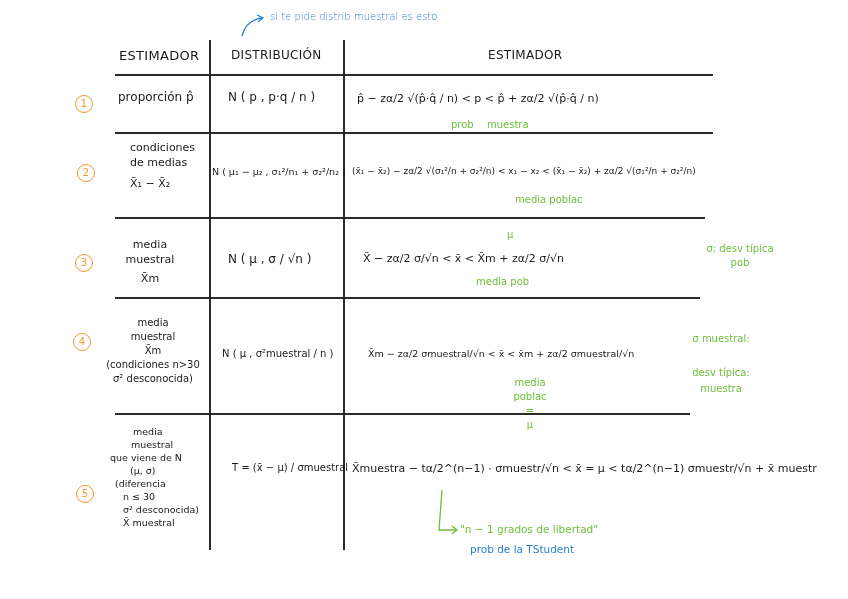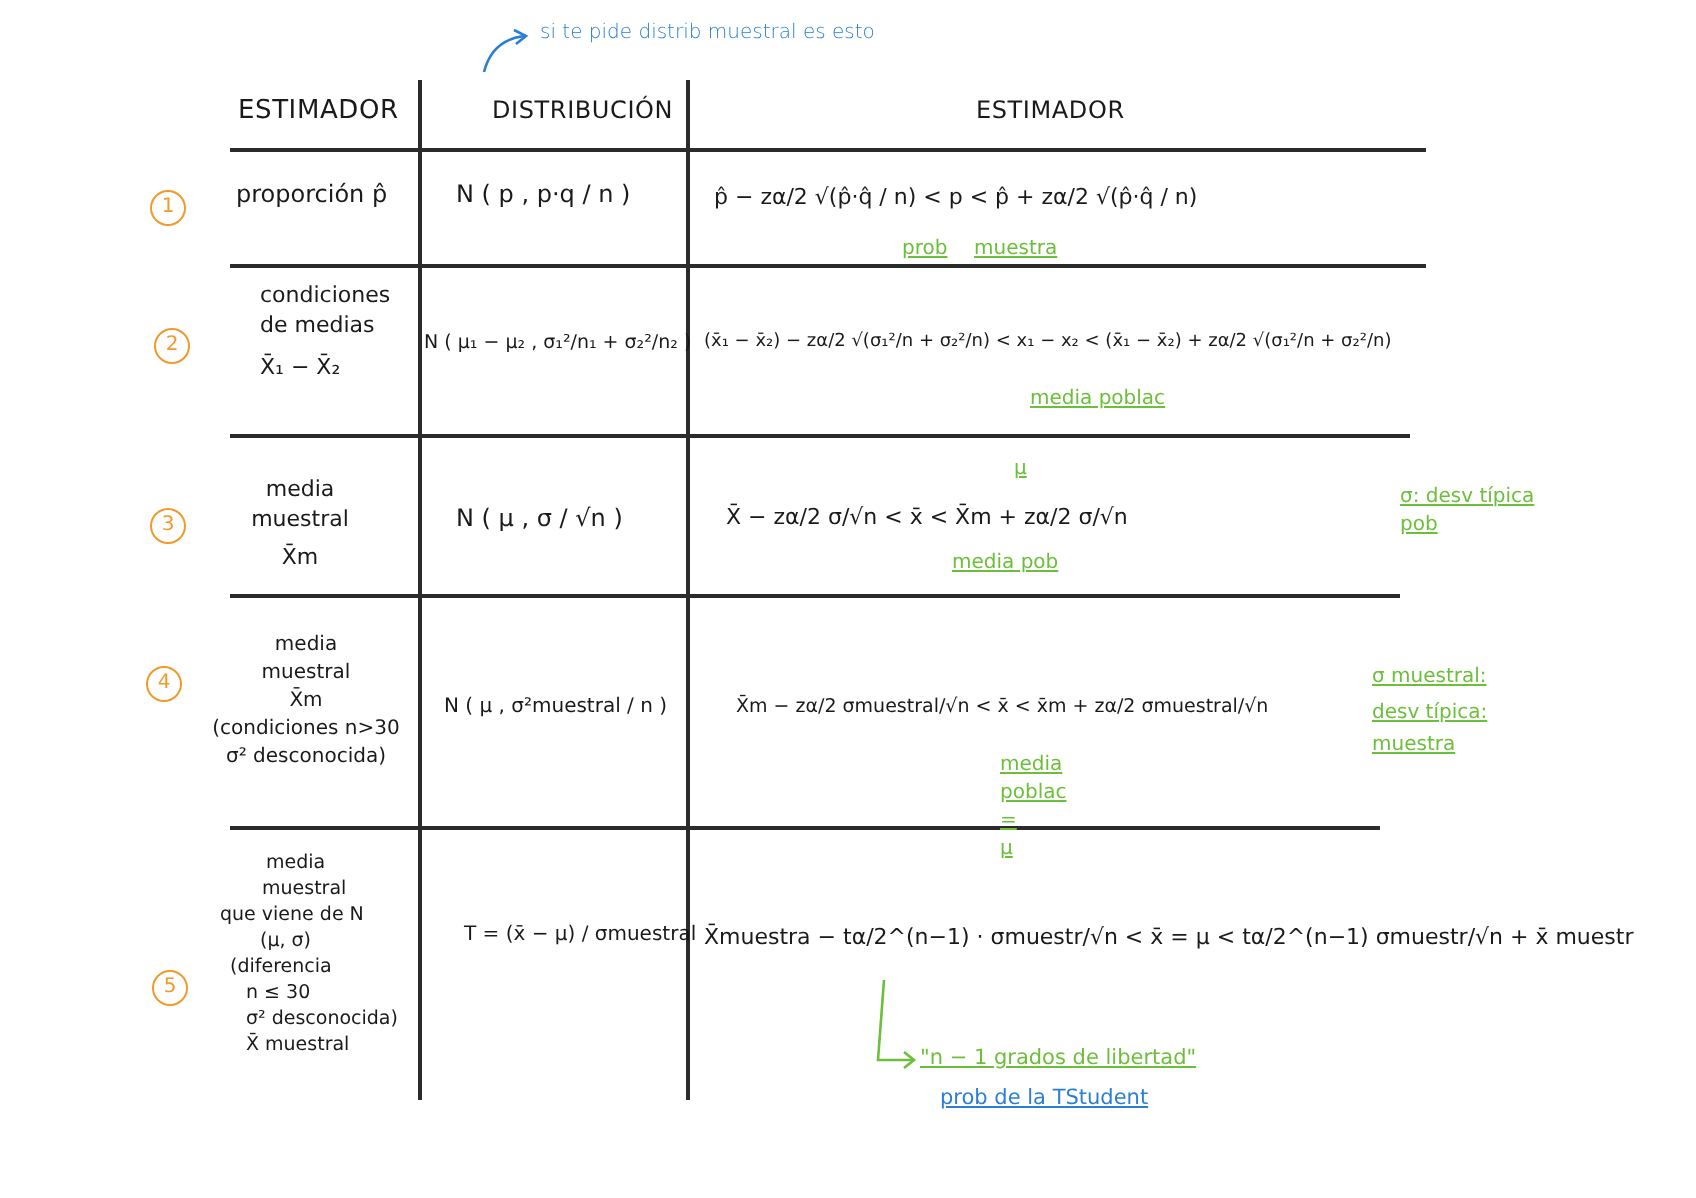--- a/index.html
+++ b/index.html
@@ -13,33 +13,33 @@
     .green { color: #6cbf3a; }
     .hline { position: absolute; height: 1.5px; background: #2b2b2b; }
     .vline { position: absolute; width: 1.5px; background: #2b2b2b; }
     .hdr { font-size: 13px; letter-spacing: 0.3px; }
     .cell { font-size: 11px; line-height: 15px; text-align: center; }
     .math { font-size: 11px; white-space: nowrap; }
     .circle {
       position: absolute; width: 16px; height: 16px; border: 1.5px solid #f19a2b;
       border-radius: 50%; color: #f19a2b; font-size: 10px; text-align: center; line-height: 16px;
     }
-    .note { font-size: 10px; line-height: 14px; text-align: left; text-decoration: underline; }
+    .note { font-size: 10px; line-height: 14px; text-align: center; }
   </style>
 </head>
 <body>
 
 <svg class="abs" style="left:238px;top:10px" width="30" height="28">
   <path d="M4 26 Q8 10 24 8" stroke="#2a7fd4" stroke-width="1.3" fill="none"></path>
   <path d="M19 5 L25 8 L20 12" stroke="#2a7fd4" stroke-width="1.3" fill="none"></path>
 </svg>
 <div class="abs hand blue" style="left:270px;top:11px;font-size:10px">si te pide distrib muestral es esto</div>
 
 <div class="abs hdr" style="left:119px;top:48px">ESTIMADOR</div>
-<div class="abs hdr" style="left:246px;top:48px;font-size:12px">DISTRIBUCIÓN</div>
+<div class="abs hdr" style="left:231px;top:48px;font-size:12px">DISTRIBUCIÓN</div>
 <div class="abs hdr" style="left:488px;top:48px;font-size:12px">ESTIMADOR</div>
 
 <div class="vline" style="left:209px;top:40px;height:510px"></div>
 <div class="vline" style="left:343px;top:40px;height:510px"></div>
 <div class="hline" style="left:115px;top:74px;width:598px"></div>
 <div class="hline" style="left:115px;top:132px;width:598px"></div>
 <div class="hline" style="left:115px;top:217px;width:590px"></div>
 <div class="hline" style="left:115px;top:297px;width:585px"></div>
 <div class="hline" style="left:115px;top:413px;width:575px"></div>
 
@@ -85,21 +85,21 @@
 </div>
 <div class="abs math" style="left:222px;top:348px;font-size:10px">N ( μ , σ²muestral / n )</div>
 <div class="abs math" style="left:368px;top:348px;font-size:9.5px">X̄m − zα/2 σmuestral/√n &lt; x̄ &lt; x̄m + zα/2 σmuestral/√n</div>
 <div class="abs note green" style="left:500px;top:376px;width:60px">
   <div>media poblac</div>
   <div>=</div>
   <div>μ</div>
 </div>
 <div class="abs note green" style="left:686px;top:332px;width:70px">
   <div>σ muestral:</div>
-  <div style="margin-top:4px">desv típica:</div>
+  <div style="margin-top:20px">desv típica:</div>
   <div style="margin-top:2px">muestra</div>
 </div>
 
 <div class="circle" style="left:76px;top:485px">5</div>
 <div class="abs cell" style="left:105px;top:425px;width:100px;font-size:9.5px;line-height:13px;text-align:left">
   <div style="padding-left:28px">media</div>
   <div style="padding-left:26px">muestral</div>
   <div style="padding-left:5px">que viene de N</div>
   <div style="padding-left:25px">(μ, σ)</div>
   <div style="padding-left:10px">(diferencia</div>

